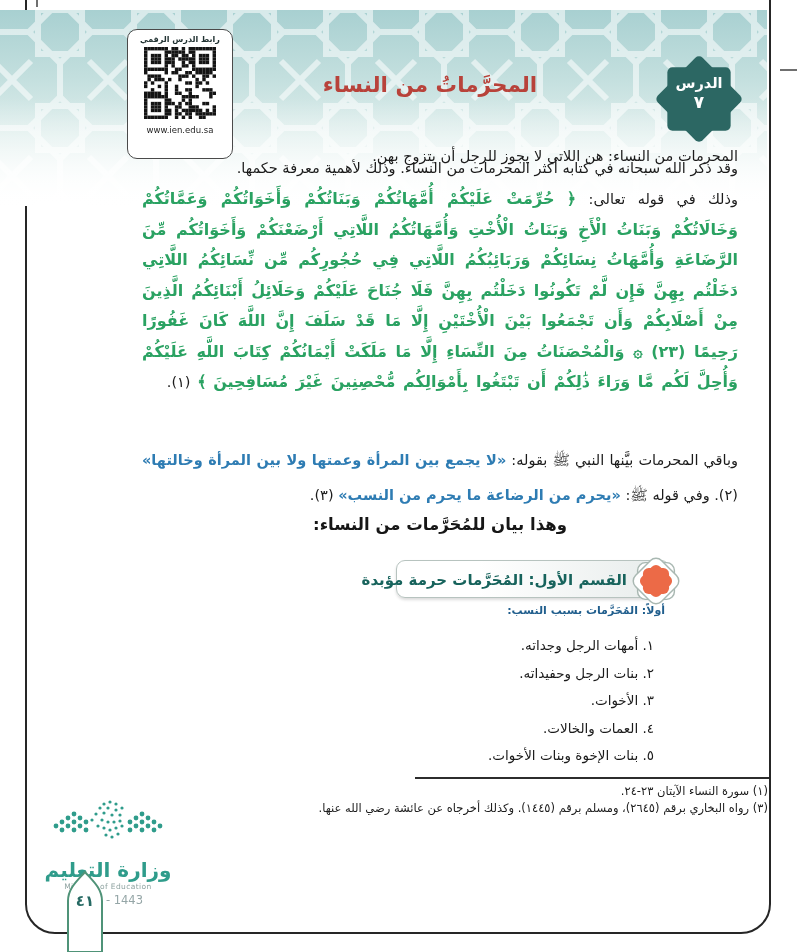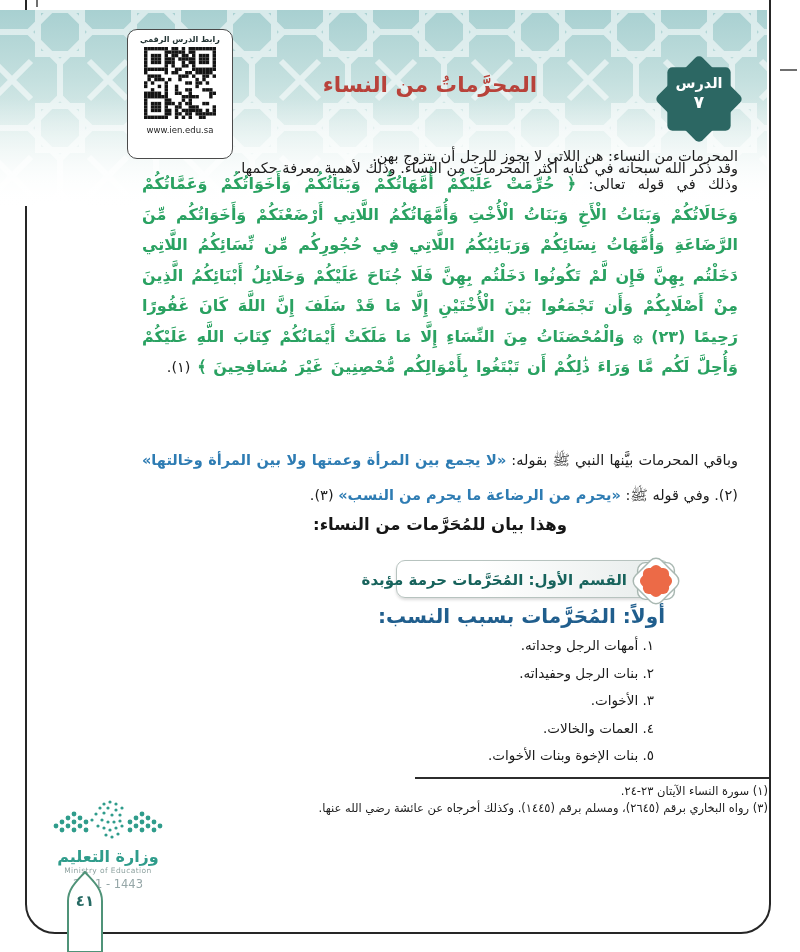--- a/index.html
+++ b/index.html
@@ -34,52 +34,52 @@
   .lesson-badge .l1{font-size:14.5px;}
   .lesson-badge .l2{font-size:17px;}
 
   .page-title{left:290px;top:72px;width:280px;text-align:center;z-index:5;
     color:#b8423a;font-size:21.5px;font-weight:bold;direction:rtl;}
 
   .para{direction:rtl;color:#1b1b1b;font-size:14.5px;text-align:right;}
   .p1{left:142px;top:145px;width:596px;line-height:22px;}
   .p2{left:142px;top:157px;width:596px;line-height:22px;}
 
-  .verse{left:142px;top:169px;width:596px;direction:rtl;text-align:justify;
+  .verse{left:142px;top:184px;width:596px;direction:rtl;text-align:justify;
     line-height:30.5px;font-size:14.5px;color:#1b1b1b;word-spacing:2px;}
   .verse .q{color:#2aa262;font-weight:bold;font-size:16px;}
 
   .hadith{left:142px;top:443px;width:596px;direction:rtl;text-align:justify;
     line-height:35px;font-size:14.5px;color:#1b1b1b;}
   .hadith .blue{color:#2e7cb3;font-weight:bold;}
 
   .lead{left:142px;top:515px;width:596px;direction:rtl;text-align:center;
     font-size:16.5px;font-weight:bold;color:#161616;}
 
   .section-box{left:396px;top:560px;width:274px;height:38px;direction:rtl;
     border:1.5px solid #b7c3bf;border-radius:9px;
     background:linear-gradient(to left,#e7eceb,#ffffff 70%);
     box-shadow:0 2px 3px rgba(0,0,0,.14);z-index:4;}
   .section-box .hd{position:absolute;right:42px;top:0;height:38px;line-height:38px;
     color:#17635c;font-size:15px;font-weight:bold;white-space:nowrap;}
   .flower{position:absolute;right:-16px;top:-9px;width:58px;height:58px;}
 
   .subheading{right:135px;top:604px;direction:rtl;color:#205e8d;
-    font-size:20px;font-weight:bold;white-space:nowrap;margin-left:28px;}
+    font-size:11px;font-weight:bold;white-space:nowrap;margin-left:28px;}
 
   .plist{right:146px;top:632px;width:420px;direction:rtl;text-align:right;
     font-size:13.5px;color:#1b1b1b;line-height:27.6px;}
 
   .fn-sep{left:415px;top:777px;width:354px;height:2px;background:#2c2c2c;}
   .footnotes{right:32px;top:783px;width:480px;direction:rtl;text-align:right;
     font-size:11.5px;line-height:17px;color:#1c1c1c;}
   .footnotes div{white-space:nowrap;}
 
   .ministry{left:44px;top:796px;width:128px;text-align:center;z-index:6;}
-  .m-ar{font-size:16px;font-weight:bold;color:#2f9c8b;direction:rtl;margin-top:1px;}
+  .m-ar{font-size:20px;font-weight:bold;color:#2f9c8b;direction:rtl;margin-top:12px;}
   .m-en{font-size:7.5px;color:#8fa3a1;letter-spacing:.4px;}
   .m-year{font-size:11.5px;color:#95a6a7;margin-top:2px;}
 
   .page-num{left:61px;top:870px;width:48px;height:82px;z-index:7;}
   .page-num .num{position:absolute;left:0;top:22px;width:100%;text-align:center;
     color:#276a64;font-weight:bold;font-size:15px;}
 </style>
 </head>
 <body>
 

